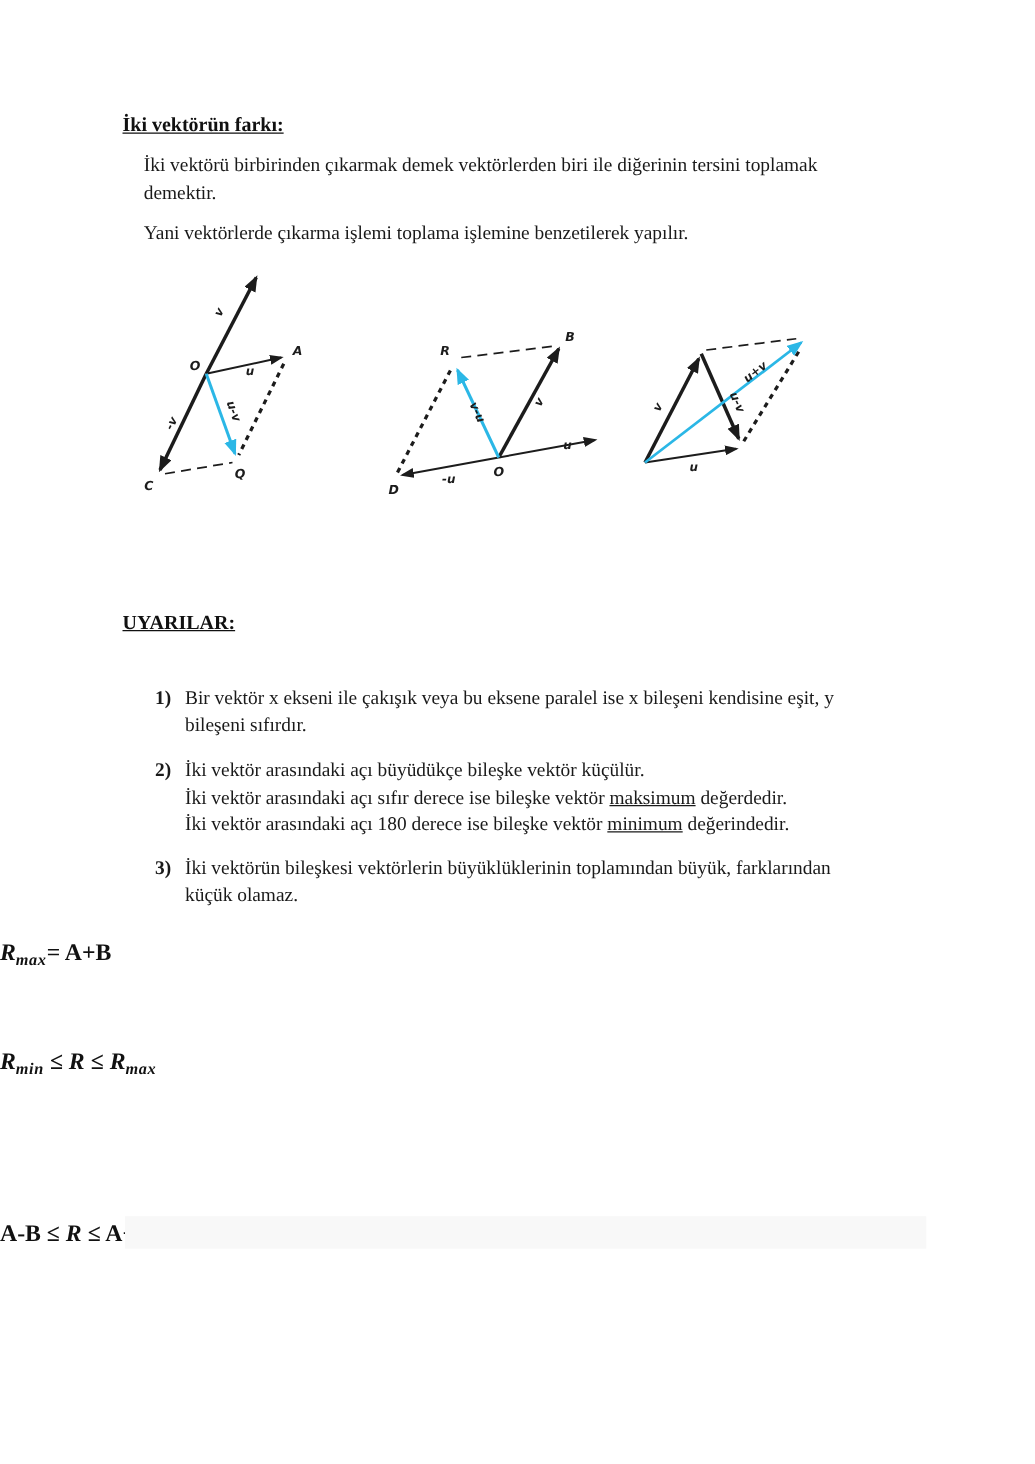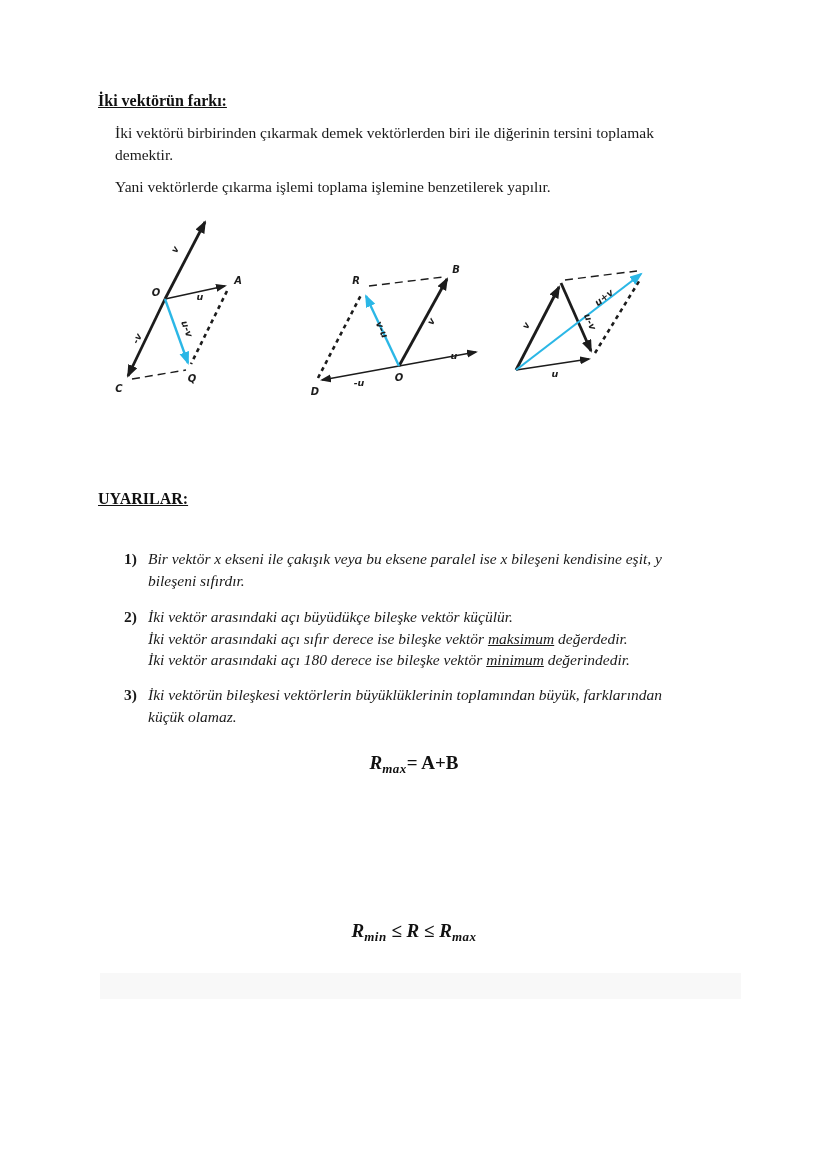--- a/index.html
+++ b/index.html
@@ -3,23 +3,23 @@
 <meta charset="utf-8">
 <style>
   html,body{margin:0;padding:0;}
   body{background:#ffffff;font-family:"Liberation Serif", serif;color:#1a1a1a;}
   .page{position:relative;width:828px;height:999px;background:#ffffff;overflow:hidden;}
   .heading{position:absolute;left:98px;margin:0;font-size:16px;font-weight:bold;
            text-decoration:underline;font-family:"Liberation Serif", serif;color:#111;}
   .para{position:absolute;left:98px;width:640px;font-size:15.5px;line-height:22px;margin-left:17px;}
   .list-item{position:absolute;left:124px;display:flex;font-size:15.5px;line-height:21.5px;}
   .list-item .num{font-weight:bold;width:24px;flex:0 0 24px;}
-  .item-body{width:625px;font-style:italic;}
+  .item-body{width:625px;}
   .uword{text-decoration:underline;}
-  .formula{position:absolute;left:0;width:100%;text-align:center;
+  .formula{position:absolute;left:0;width:100%;
            font-family:"Liberation Serif", serif;font-weight:bold;font-size:19px;color:#111;}
   .fR{font-style:italic;}
   .fsub{font-style:italic;font-size:13px;vertical-align:-4px;letter-spacing:0.5px;}
   .diagram{position:absolute;}
   .vlabel{font-family:"DejaVu Sans", sans-serif;font-weight:bold;font-style:italic;
           font-size:9.5px;fill:#1c1c1c;}
   .plabel{font-family:"DejaVu Sans", sans-serif;font-style:italic;font-weight:600;
           font-size:10px;fill:#1c1c1c;}
   .grey-box{position:absolute;left:100px;top:973px;width:641px;height:83px;background:#f8f8f8;}
   .page-num{position:absolute;left:0;top:1101px;width:100%;text-align:center;
@@ -124,21 +124,21 @@
       <div>İki vektörün bileşkesi vektörlerin büyüklüklerinin toplamından büyük, farklarından</div>
       <div>küçük olamaz.</div>
     </div>
   </div>
 
   <div class="formula" style="top:752px">
     <span class="fR">R</span><span class="fsub">max</span><span>= A+B</span>
   </div>
 
 
-  <div class="formula" style="top:920px">
+  <div class="formula" style="top:839px">
     <span class="fR">R</span><span class="fsub">min</span><span> ≤ </span><span class="fR">R</span><span> ≤ </span><span class="fR">R</span><span class="fsub">max</span>
   </div>
 
   <div class="formula" style="top:977px">
     <span>A-B</span><span> ≤ </span><span class="fR">R</span><span> ≤ </span><span>A+B</span>
   </div>
 
   <div class="grey-box"></div>
 
   <div class="page-num">6</div>

